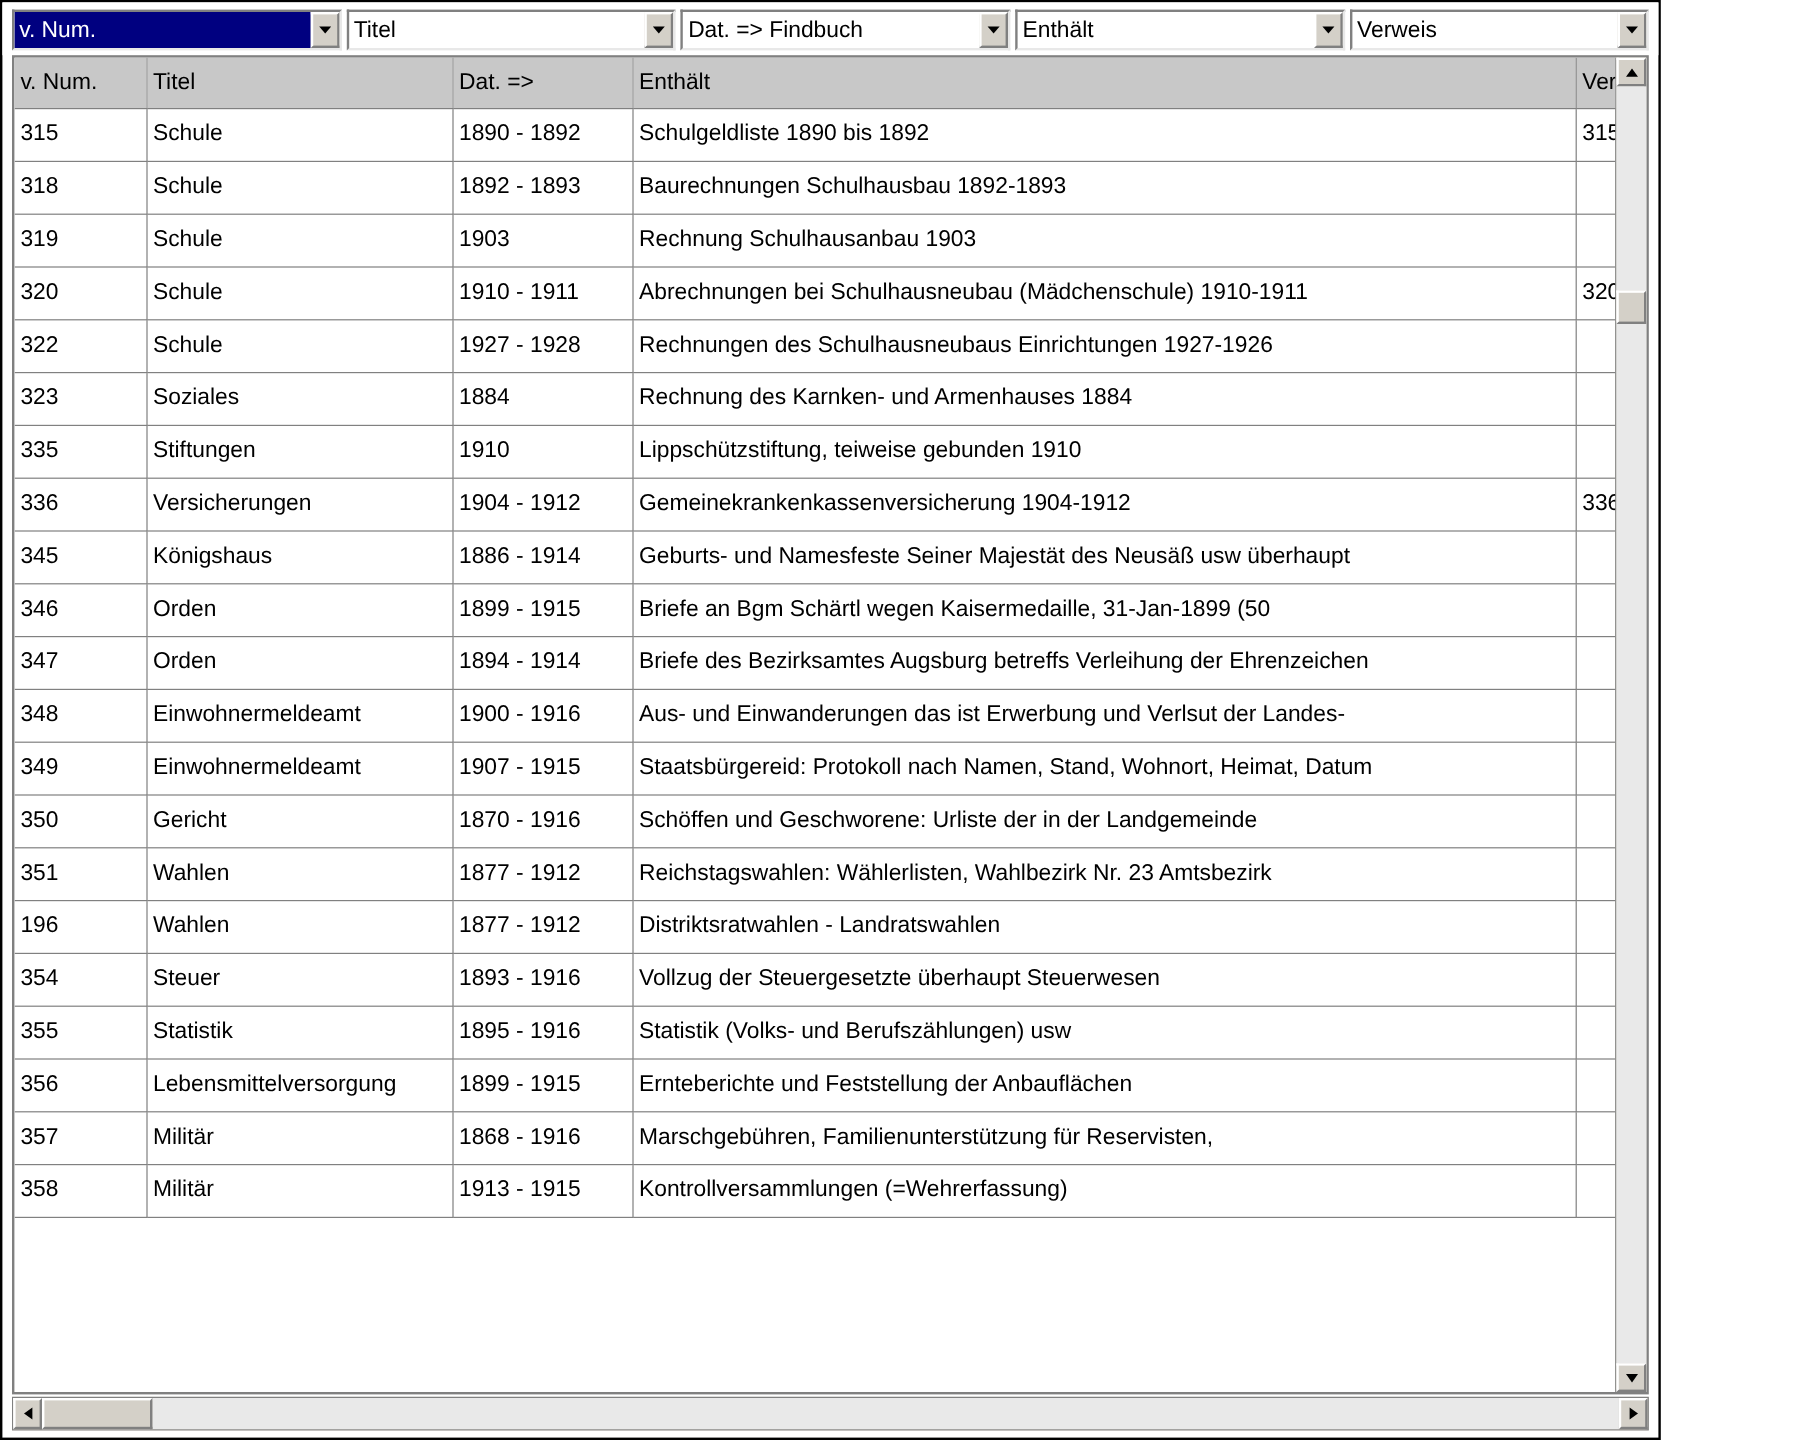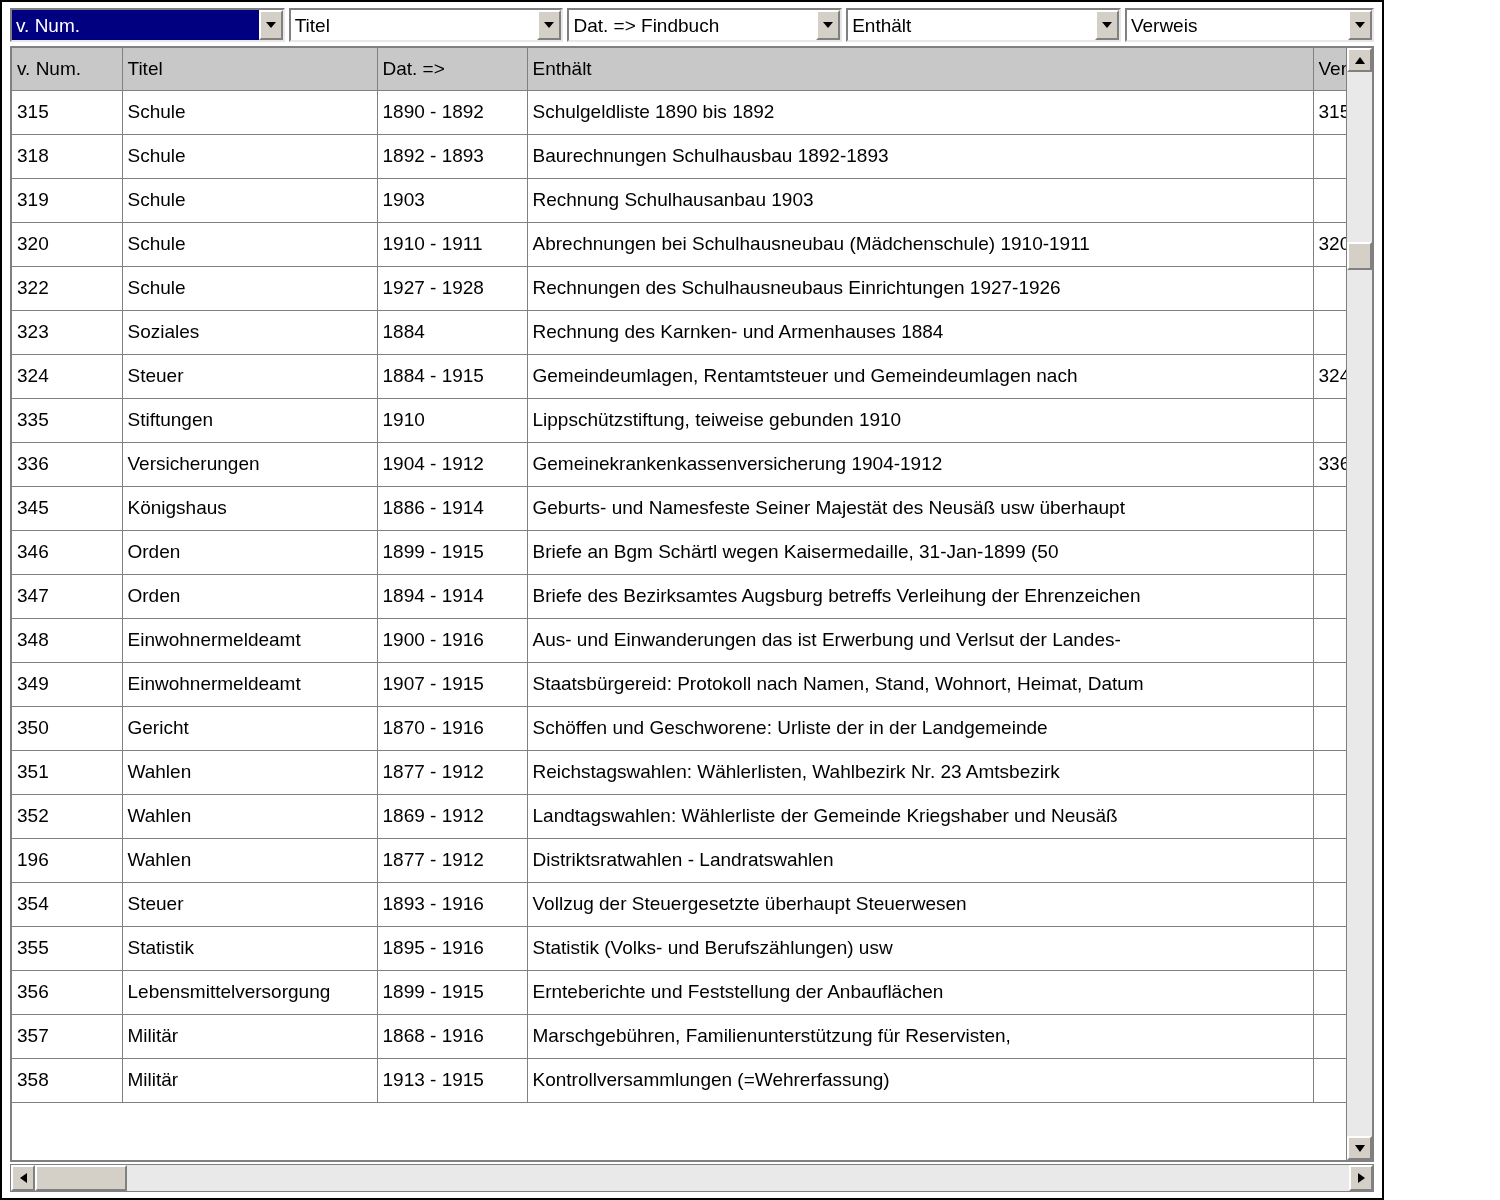--- a/index.html
+++ b/index.html
@@ -343,27 +343,20 @@
                 <td class="last"></td>
               </tr>
               <tr>
                 <td>323</td>
                 <td>Soziales</td>
                 <td>1884</td>
                 <td>Rechnung des Karnken- und Armenhauses 1884</td>
                 <td class="last"></td>
               </tr>
               <tr>
-                <td>324</td>
-                <td>Steuer</td>
-                <td>1884 - 1915</td>
-                <td>Gemeindeumlagen, Rentamtsteuer und Gemeindeumlagen nach</td>
-                <td class="last">324-334</td>
-              </tr>
-              <tr>
                 <td>335</td>
                 <td>Stiftungen</td>
                 <td>1910</td>
                 <td>Lippschützstiftung, teiweise gebunden 1910</td>
                 <td class="last"></td>
               </tr>
               <tr>
                 <td>336</td>
                 <td>Versicherungen</td>
                 <td>1904 - 1912</td>
@@ -410,27 +403,20 @@
                 <td>Gericht</td>
                 <td>1870 - 1916</td>
                 <td>Schöffen und Geschworene: Urliste der in der Landgemeinde</td>
                 <td class="last"></td>
               </tr>
               <tr>
                 <td>351</td>
                 <td>Wahlen</td>
                 <td>1877 - 1912</td>
                 <td>Reichstagswahlen: Wählerlisten, Wahlbezirk Nr. 23 Amtsbezirk</td>
-                <td class="last"></td>
-              </tr>
-              <tr>
-                <td>352</td>
-                <td>Wahlen</td>
-                <td>1869 - 1912</td>
-                <td>Landtagswahlen: Wählerliste der Gemeinde Kriegshaber und Neusäß</td>
                 <td class="last"></td>
               </tr>
               <tr>
                 <td>196</td>
                 <td>Wahlen</td>
                 <td>1877 - 1912</td>
                 <td>Distriktsratwahlen - Landratswahlen</td>
                 <td class="last"></td>
               </tr>
               <tr>

